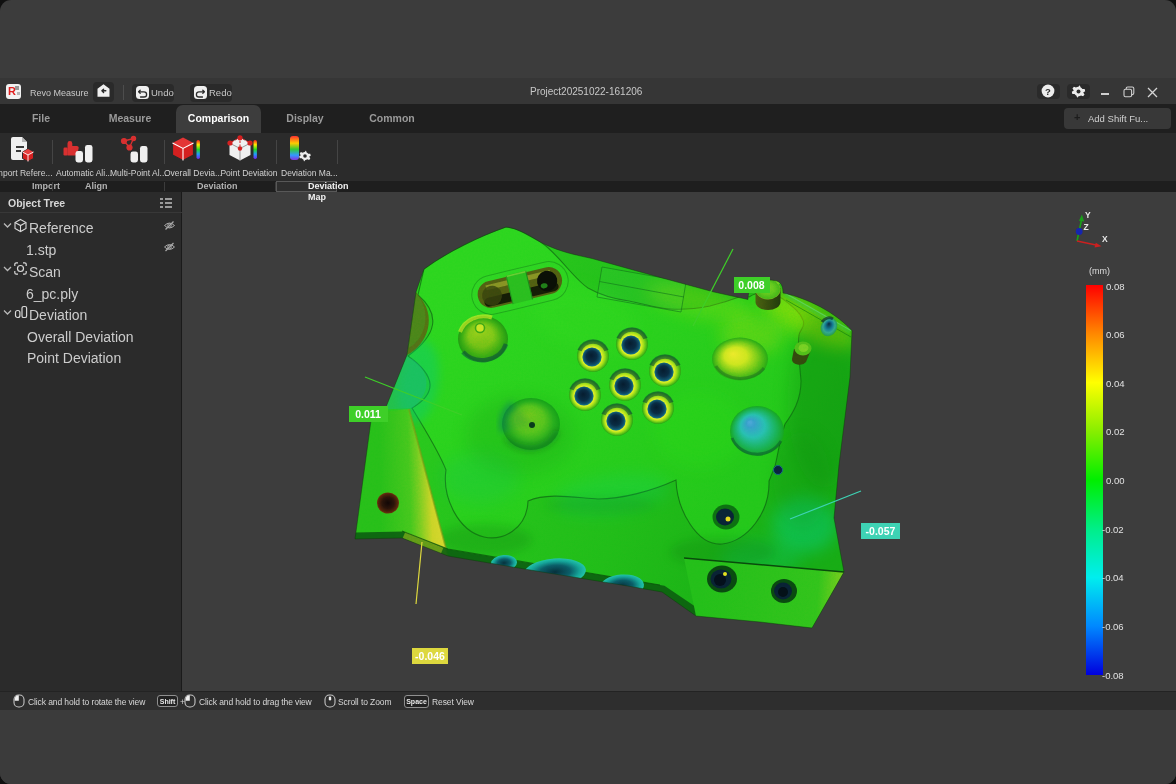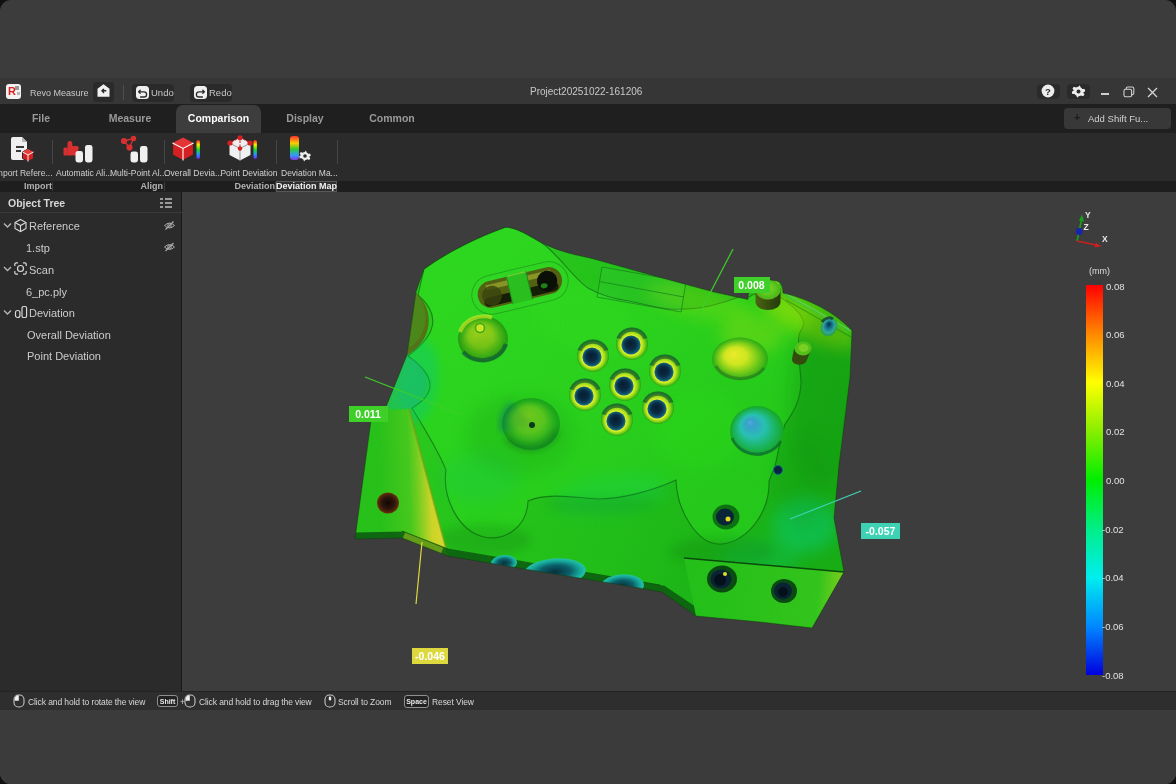--- a/index.html
+++ b/index.html
@@ -13,23 +13,23 @@
 #grouprow { position:absolute; left:0; top:181px; width:1176px; height:11px; background:#1e1e1e; }
 #panel { position:absolute; left:0; top:192px; width:182px; height:499px; background:#2b2b2b; border-right:1px solid #1a1a1a; }
 #viewport { position:absolute; left:183px; top:192px; width:993px; height:499px; background:#3d3d3d; }
 #statusbar { position:absolute; left:0; top:691px; width:1176px; height:19px; background:#2e2e2e; border-top:1px solid #232323;}
 #bottomband { position:absolute; left:0; top:710px; width:1176px; height:74px; background:#3b3b3b; }
 .t { position:absolute; white-space:nowrap; }
 .chip { position:absolute; background:#2a2a2a; border-radius:4px; }
 .tab { position:absolute; top:104px; height:29px; line-height:29px; font-size:10.5px; font-weight:bold; color:#9a9a9a; text-align:center; }
 .icolbl { position:absolute; top:168px; font-size:8.5px; color:#d2d2d2; text-align:center; white-space:nowrap; }
 .tsep { position:absolute; top:140px; height:24px; width:1px; background:#454545; }
-.grplbl { position:absolute; top:181px; height:11px; line-height:11px; font-size:9px; font-weight:bold; color:#b2b2b2; text-align:right; }
+.grplbl { position:absolute; top:181px; height:11px; line-height:11px; font-size:9px; font-weight:bold; color:#b2b2b2; text-align:left;padding-left:32px; }
 .gsep { position:absolute; top:182px; height:9px; width:1px; background:#3c3c3c; }
-.treetxt { position:absolute; font-size:11px; color:#cccccc; white-space:nowrap; }
+.treetxt { position:absolute; font-size:14px; color:#cccccc; white-space:nowrap; }
 .cblbl { position:absolute; font-size:9.5px; color:#e2e2e2; transform:translateY(-50%); }
 .keybadge { position:absolute; border:1px solid #8f8f8f; border-radius:3px; color:#e8e8e8; font-size:7px; font-weight:bold; text-align:center; background:#222; }
 .stxt { position:absolute; font-size:8.5px; color:#d8d8d8; top:696px; height:12px; line-height:12px; letter-spacing:-0.1px; }
 .anno { position:absolute; height:16px; line-height:16px; text-align:center; font-size:10.5px; color:#fff; font-weight:bold;margin-top:44px; }
 </style>
 </head>
 <body>
 <div id="win">
   <div id="titlerow"></div>
   <div id="tabrow"></div>

